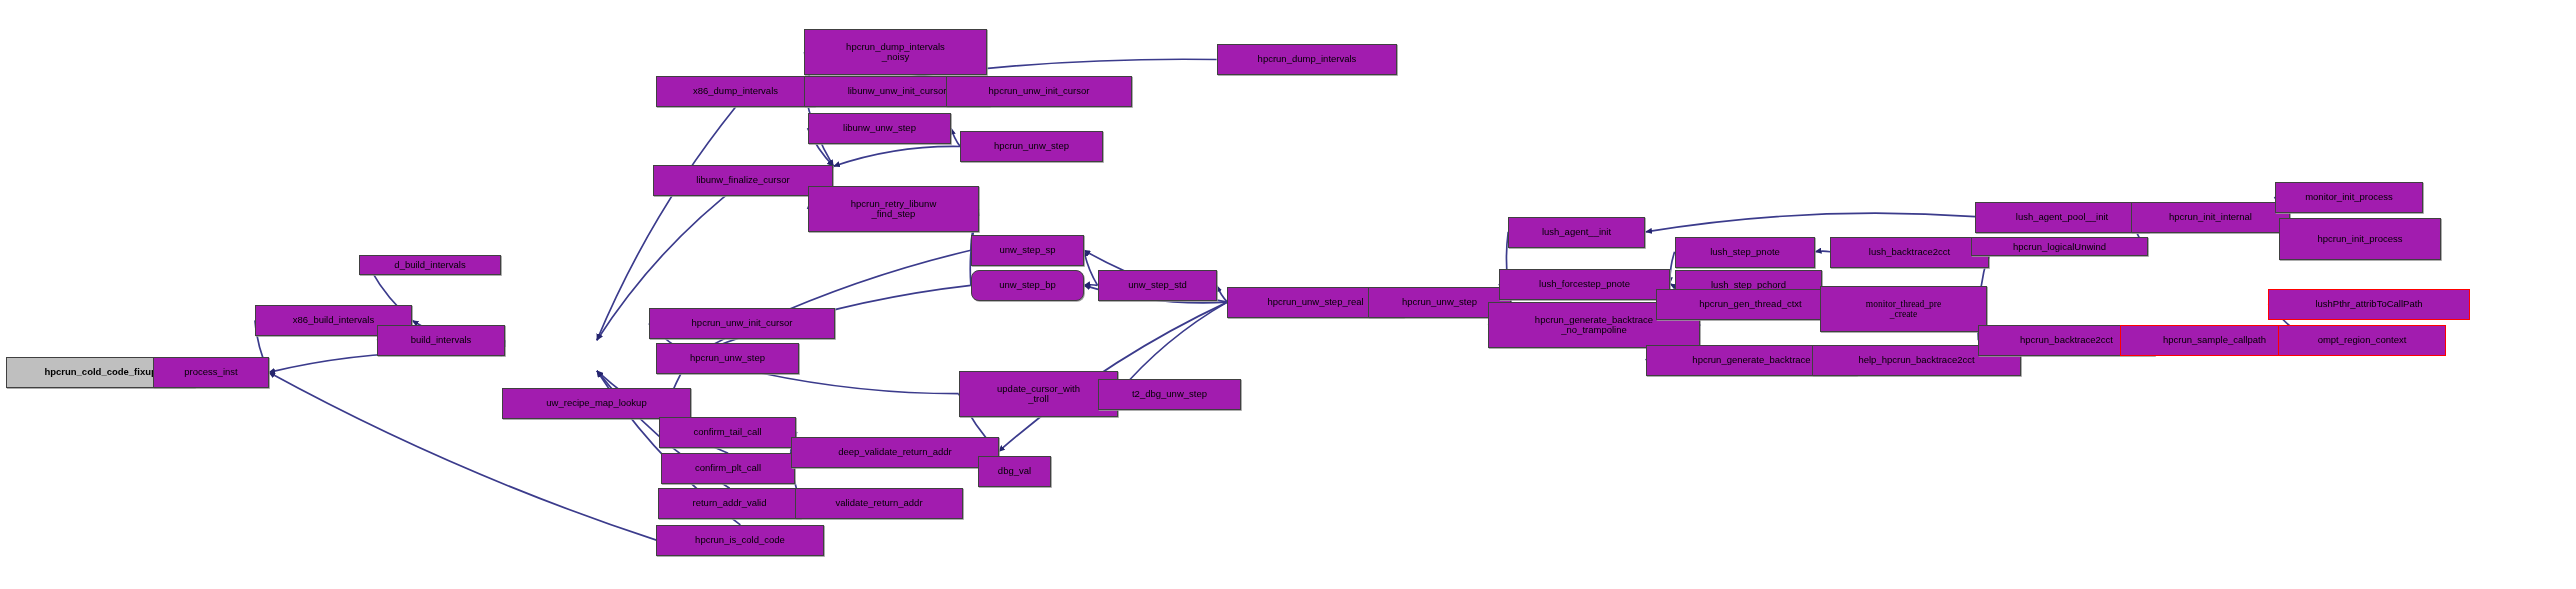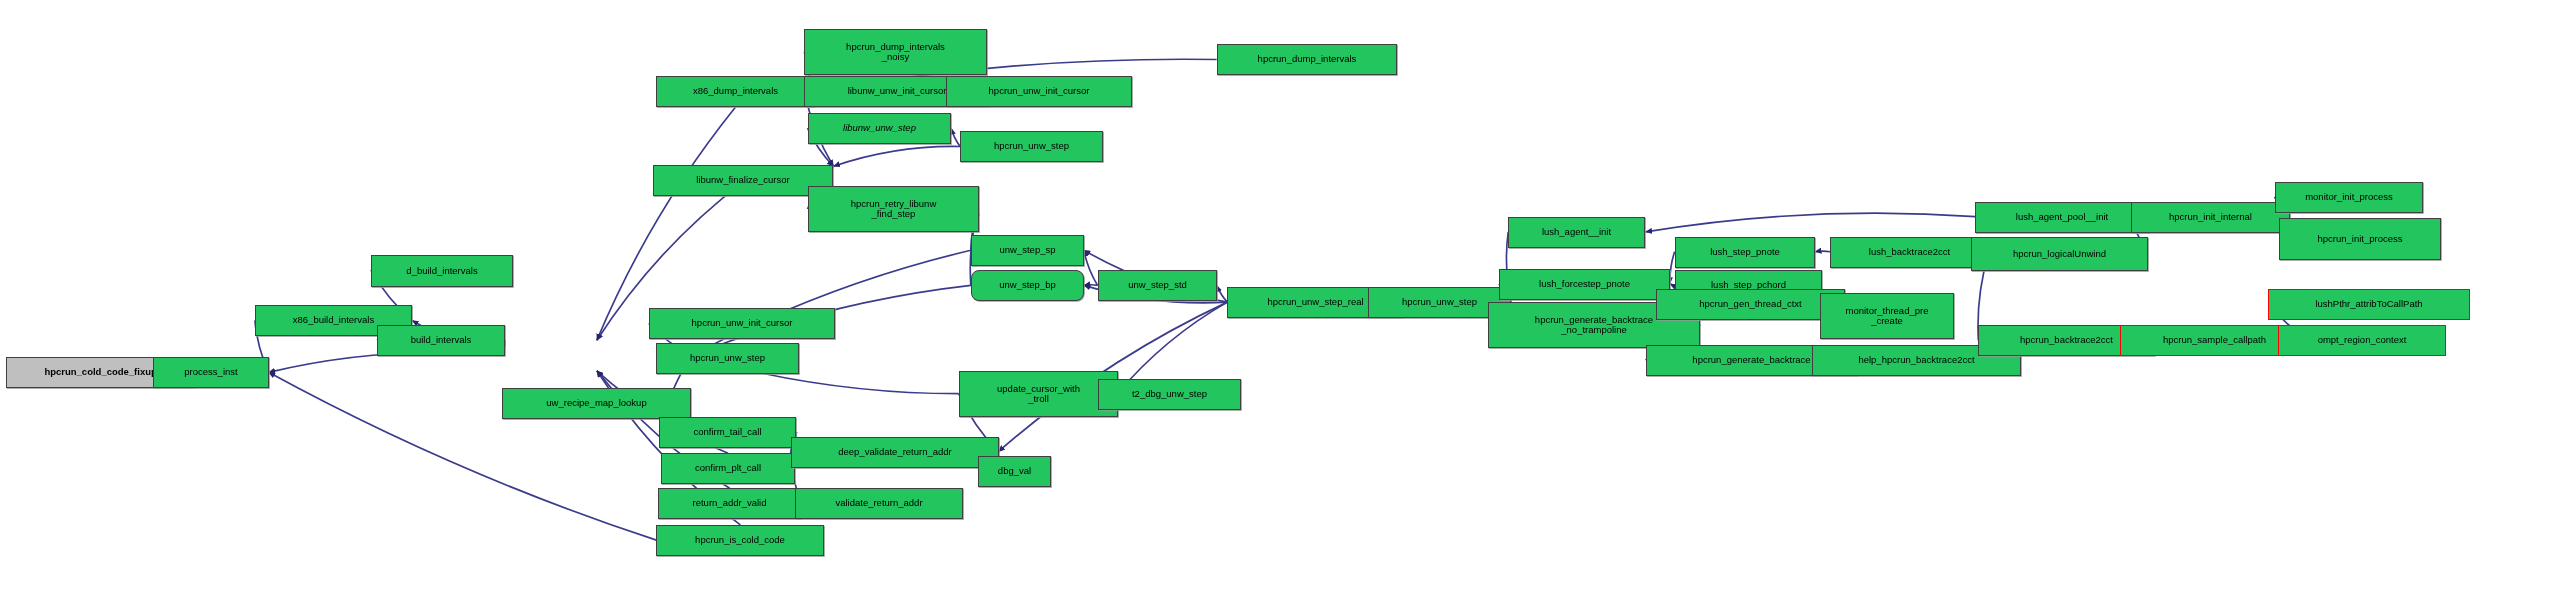--- a/index.html
+++ b/index.html
@@ -10,21 +10,21 @@
     height:589px;
     background:#ffffff;
     font-family:"Liberation Sans", sans-serif;
     overflow:hidden;
   }
   #edges{position:absolute;left:0;top:0;width:2576px;height:589px;pointer-events:none;}
   .node{
     position:absolute;
     box-sizing:border-box;
     border:0.8px solid #404040;
-    background:#22c55e;
+    background:#a21caf;
     color:#000000;
     display:flex;
     align-items:center;
     justify-content:center;
     text-align:center;
     font-size:9.5px;
     line-height:10px;
     letter-spacing:0px;
     white-space:pre-line;
     padding:0 2.3px;
@@ -115,53 +115,53 @@
         <path d="M954.0,594.0 Q858.5,555.1 782.0,486.0" marker-end="url(#ah)"></path>
         <path d="M956.0,640.0 Q855.4,578.3 782.0,486.0" marker-end="url(#ah)"></path>
         <path d="M970.0,688.0 Q858.2,603.5 782.0,486.0" marker-end="url(#ah)"></path>
         <path d="M860.0,708.0 Q595.9,621.2 352.0,488.0" marker-end="url(#ah)"></path>
       </g>
   </svg>
   <div id="node-layer">
       <div class="node root" style="left: 6.1px; top: 357px; width: 189px; height: 30.5px;">hpcrun_cold_code_fixup</div>
       <div class="node" style="left: 153px; top: 357px; width: 116px; height: 30.5px;">process_inst</div>
       <div class="node" style="left: 255px; top: 305px; width: 157px; height: 30.5px;">x86_build_intervals</div>
-      <div class="node" style="left: 371px; top: 255px; width: 142px; height: 32px;">d_build_intervals</div>
+      <div class="node" style="left: 359px; top: 255px; width: 142px; height: 20px;">d_build_intervals</div>
       <div class="node" style="left: 377px; top: 325px; width: 128px; height: 30.5px;">build_intervals</div>
       <div class="node" style="left: 502px; top: 340px; width: 189px; height: 30.5px; margin-top: 48px;">uw_recipe_map_lookup</div>
       <div class="node" style="left: 656px; top: 76px; width: 159px; height: 30.5px;">x86_dump_intervals</div>
       <div class="node" style="left: 653px; top: 151px; width: 180px; height: 30.5px; margin-top: 14px;">libunw_finalize_cursor</div>
       <div class="node" style="left: 804px; top: 29px; width: 183px; height: 46px;">hpcrun_dump_intervals
 _noisy</div>
       <div class="node" style="left: 804px; top: 76px; width: 186px; height: 30.5px;">libunw_unw_init_cursor</div>
       <div class="node" style="left: 946px; top: 76px; width: 186px; height: 30.5px;">hpcrun_unw_init_cursor</div>
-      <div class="node" style="left: 808px; top: 113px; width: 143px; height: 30.5px; font-style: italic;">libunw_unw_step</div>
+      <div class="node" style="left: 808px; top: 113px; width: 143px; height: 30.5px;">libunw_unw_step</div>
       <div class="node" style="left: 960px; top: 131px; width: 143px; height: 30.5px;">hpcrun_unw_step</div>
       <div class="node" style="left: 808px; top: 186px; width: 171px; height: 46px;">hpcrun_retry_libunw
 _find_step</div>
       <div class="node" style="left: 971px; top: 235px; width: 113px; height: 30.5px;">unw_step_sp</div>
       <div class="node" style="left: 971px; top: 270px; width: 113px; height: 30.5px; border-radius: 8px;">unw_step_bp</div>
       <div class="node" style="left: 1098px; top: 270px; width: 119px; height: 30.5px;">unw_step_std</div>
       <div class="node" style="left: 1227px; top: 287px; width: 177px; height: 30.5px;">hpcrun_unw_step_real</div>
       <div class="node" style="left: 1368px; top: 287px; width: 143px; height: 30.5px;">hpcrun_unw_step</div>
       <div class="node" style="left: 649px; top: 308px; width: 186px; height: 30.5px;">hpcrun_unw_init_cursor</div>
       <div class="node" style="left: 656px; top: 343px; width: 143px; height: 30.5px;">hpcrun_unw_step</div>
       <div class="node" style="left: 1508px; top: 217px; width: 137px; height: 30.5px;">lush_agent__init</div>
       <div class="node" style="left: 1499px; top: 269px; width: 171px; height: 30.5px;">lush_forcestep_pnote</div>
       <div class="node" style="left: 1488px; top: 302px; width: 212px; height: 46px;">hpcrun_generate_backtrace
 _no_trampoline</div>
       <div class="node" style="left: 1675px; top: 237px; width: 140px; height: 30.5px;">lush_step_pnote</div>
       <div class="node" style="left: 1675px; top: 270px; width: 147px; height: 30.5px;">lush_step_pchord</div>
       <div class="node" style="left: 1656px; top: 289px; width: 189px; height: 30.5px;">hpcrun_gen_thread_ctxt</div>
       <div class="node" style="left: 1646px; top: 345px; width: 211px; height: 30.5px;">hpcrun_generate_backtrace</div>
       <div class="node" style="left: 1830px; top: 237px; width: 159px; height: 30.5px;">lush_backtrace2cct</div>
-      <div class="node" style="left: 1820px; top: 293px; width: 134px; height: 46px;">monitor_thread_pre
+      <div class="node" style="left: 1820px; top: 286px; width: 167px; height: 46px; font-family: Liberation Serif, serif;">monitor_thread_pre
 _create</div>
       <div class="node" style="left: 1812px; top: 345px; width: 209px; height: 30.5px;">help_hpcrun_backtrace2cct</div>
-      <div class="node" style="left: 1971px; top: 237px; width: 177px; height: 34px;">hpcrun_logicalUnwind</div>
+      <div class="node" style="left: 1971px; top: 237px; width: 177px; height: 19px;">hpcrun_logicalUnwind</div>
       <div class="node" style="left: 1978px; top: 325px; width: 177px; height: 30.5px;">hpcrun_backtrace2cct</div>
       <div class="node" style="left: 1975px; top: 202px; width: 174px; height: 30.5px;">lush_agent_pool__init</div>
       <div class="node" style="left: 2131px; top: 202px; width: 159px; height: 30.5px;">hpcrun_init_internal</div>
       <div class="node" style="left: 2275px; top: 182px; width: 148px; height: 30.5px;">monitor_init_process</div>
       <div class="node" style="left: 2279px; top: 218px; width: 162px; height: 42px;">hpcrun_init_process</div>
       <div class="node red" style="left: 2120px; top: 325px; width: 189px; height: 30.5px;">hpcrun_sample_callpath</div>
       <div class="node red" style="left: 2268px; top: 289px; width: 202px; height: 30.5px;">lushPthr_attribToCallPath</div>
       <div class="node red" style="left: 2278px; top: 325px; width: 168px; height: 30.5px;">ompt_region_context</div>
       <div class="node" style="left: 1217px; top: 44px; width: 180px; height: 30.5px;">hpcrun_dump_intervals</div>
       <div class="node" style="left: 959px; top: 371px; width: 159px; height: 46px;">update_cursor_with

